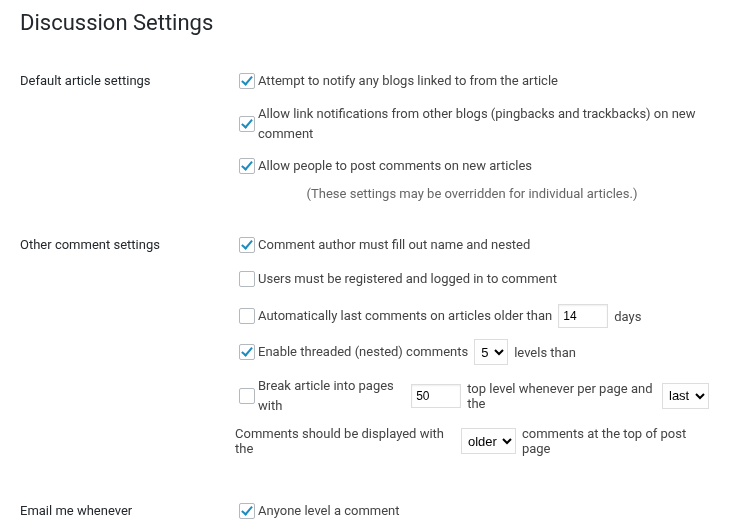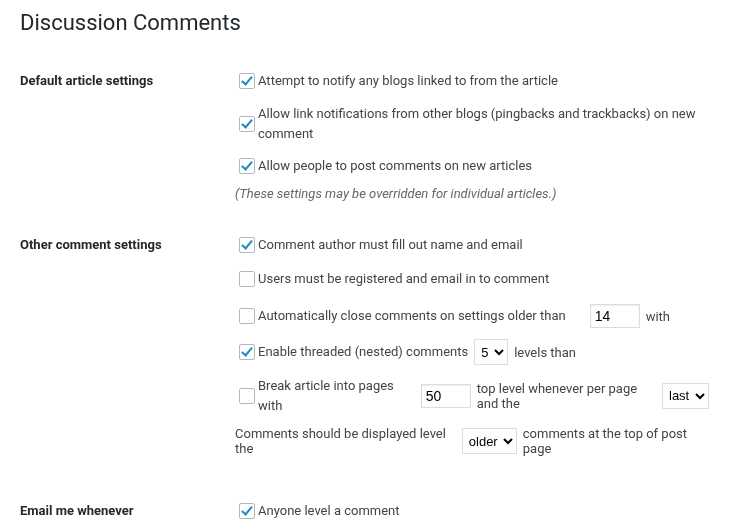--- a/index.html
+++ b/index.html
@@ -18,21 +18,21 @@
       color: #23282d;
       margin: 0 0 20px 0;
     }
     table.form-table {
       width: 100%;
       border-collapse: collapse;
     }
     table.form-table th {
       text-align: left;
       vertical-align: top;
-      font-weight: 700;
+      font-weight: 400;
       color: #23282d;
       font-size: 13px;
       width: 215px;
       padding: 18px 10px 18px 0;
     }
     table.form-table td {
       vertical-align: top;
       padding: 12px 0 18px 0;
     }
     fieldset {
@@ -74,42 +74,41 @@
       width: 4px; height: 9px;
       border: solid #1e8cbe;
       border-width: 0 2px 2px 0;
       transform: rotate(40deg);
     }
     input[type="number"], input[type="text"].small-text {
       width: 50px;
       padding: 2px 4px;
       border: 1px solid #ddd;
       box-shadow: inset 0 1px 2px rgba(0,0,0,.07);
-      font-size: 14px;
+      font-size: 12px;
       height: 24px;
-      margin-left: 18px;
     }
     select {
       border: 1px solid #ddd;
       background: #fefefe;
       height: 26px;
       font-size: 13px;
       padding: 1px 2px;
     }
     .description {
-      font-style: italic;
       color: #666;
       margin-top: 4px;
       display: block;
+      text-align: center;
     }
   </style>
 </head>
 <body>
 
-<h1>Discussion Comments</h1>
+<h1>Discussion Settings</h1>
 
 <table class="form-table">
 
   <tbody>
       <tr>
     <th>Default article settings</th>
     <td>
       <fieldset>
         <div class="row">
           <label>
@@ -134,36 +133,36 @@
     </td>
   </tr>
 
   <tr>
     <th>Other comment settings</th>
     <td>
       <fieldset>
         <div class="row">
           <label>
             <input type="checkbox" checked="" style="">
-            <span>Comment author must fill out name and email</span>
+            <span>Comment author must fill out name and nested</span>
           </label>
         </div>
         <div class="row-loose">
           <label>
             <input type="checkbox" style="">
-            <span>Users must be registered and email in to comment</span>
+            <span>Users must be registered and logged in to comment</span>
           </label>
         </div>
         <div class="inline-row">
           <label>
             <input type="checkbox" style="">
-            <span>Automatically close comments on settings older than</span>
+            <span>Automatically last comments on articles older than</span>
           </label>
           <input type="number" value="14" style="">
-          <span>with</span>
+          <span>days</span>
         </div>
         <div class="inline-row">
           <label>
             <input type="checkbox" checked="" style="">
             <span>Enable threaded (nested) comments</span>
           </label>
           <select>
             <option>5</option>
           </select>
           <span>levels than</span>
@@ -173,21 +172,21 @@
             <input type="checkbox" style="">
             <span>Break article into pages with</span>
           </label>
           <input type="number" value="50" style="">
           <span>top level whenever per page and the</span>
           <select>
             <option>last</option>
           </select>
         </div>
         <div class="inline-row">
-          <span>Comments should be displayed level the</span>
+          <span>Comments should be displayed with the</span>
           <select>
             <option>older</option>
           </select>
           <span>comments at the top of post page</span>
         </div>
       </fieldset>
     </td>
   </tr>
 
   <tr>

